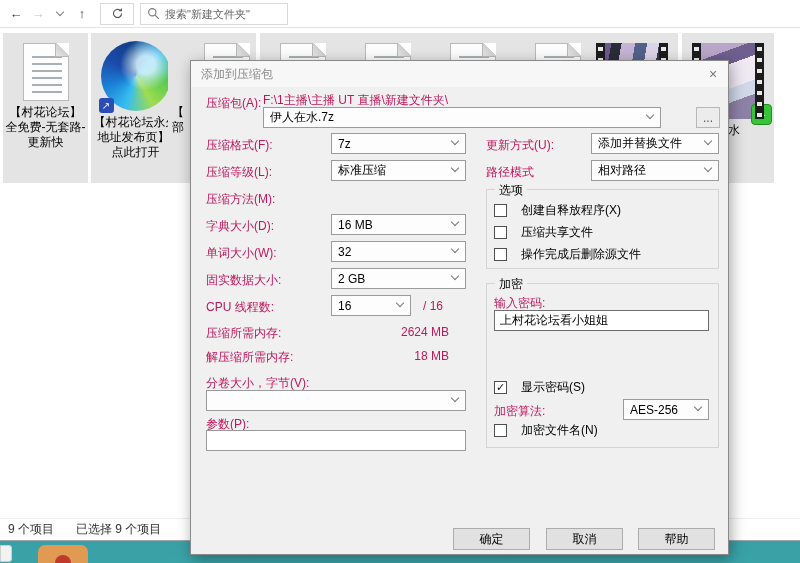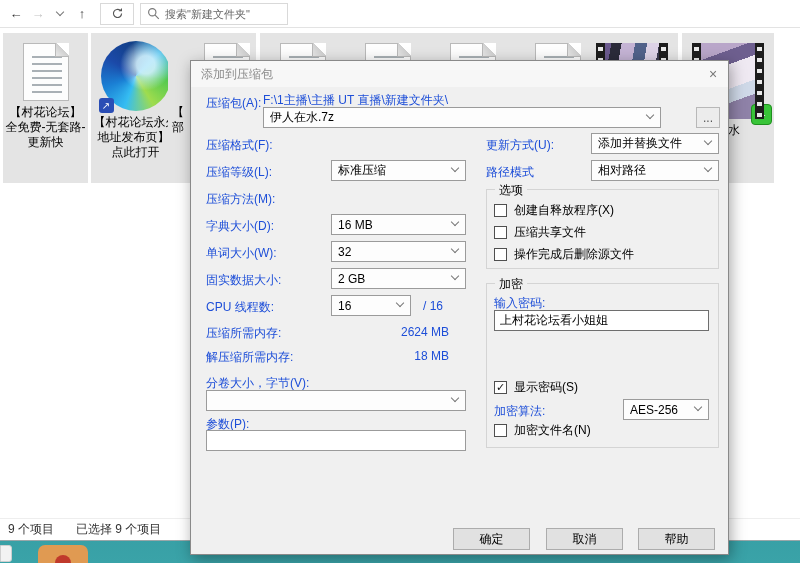--- a/index.html
+++ b/index.html
@@ -59,28 +59,28 @@
   
   .sliver { position:absolute; left:0; top:545px; width:12px; height:17px; background:#f2f2f2; border-radius:0 3px 3px 0; border:1px solid #cfcfcf; }
   .orangeicon { position:absolute; left:38px; top:545px; width:50px; height:34px; background:#e09a52; border-radius:7px; display:flex; align-items:flex-end; justify-content:center; }
   .orangeicon .glyph { width:16px; height:16px; margin-bottom:8px; border-radius:50%; background:conic-gradient(#c0392b 0 55%, #fff 55% 75%, #c0392b 75% 100%); }
 
   
   .dialog { position:absolute; left:190px; top:60px; width:539px; height:495px; background:#f0f0f0; border:1px solid #898989; box-shadow:2px 4px 14px rgba(0,0,0,.35); z-index:10; }
   .titlebar { position:absolute; left:0; top:0; width:100%; height:26px; background:#f7f7f7; display:flex; align-items:center;gap:20px; }
   .title { margin-left:10px; color:#8a8a8a; }
   .closebtn { margin-left:auto; width:30px; height:24px; display:flex; align-items:center; justify-content:center; color:#777; font-size:14px; }
-  .dl { position:absolute; font-size:12px; color:#1d4ed8; white-space:nowrap; }
+  .dl { position:absolute; font-size:12px; color:#be185d; white-space:nowrap; }
   .combo { position:absolute; height:21px; background:#fdfdfd; border:1px solid #9b9b9b; display:flex; align-items:center; padding:0 20px 0 6px; overflow:hidden; white-space:nowrap; }
   .combo .carr { position:absolute; right:7px; top:7px; }
   .tinput { position:absolute; height:21px; background:#fff; border:1px solid #6e6e6e; font-family:inherit; font-size:12px; padding:0 5px; }
   .browse { position:absolute; width:24px; height:21px; background:#ececec; border:1px solid #b8b8b8; color:#555; display:flex; align-items:center; justify-content:center; }
   .group { position:absolute; border:1px solid #d4d4d4; }
   .gtitle { position:absolute; top:-8px; left:8px; background:#f0f0f0; padding:0 4px; }
-  .cbrow { position:absolute; display:flex; align-items:center; gap:7px; }
+  .cbrow { position:absolute; display:flex; align-items:center; gap:14px; }
   .cbbox { width:13px; height:13px; border:1px solid #4f4f4f; background:#fff; display:flex; align-items:center; justify-content:center; font-size:11px; line-height:11px; color:#111; }
   .btn { position:absolute; width:77px; height:22px; background:#e1e1e1; border:1px solid #acacac; display:flex; align-items:center; justify-content:center; }
   .rval { position:absolute; text-align:right; }
 </style>
 </head>
 <body>
 
 <div class="explorer">
   <div class="toolbar">
     <div class="navbtns">
@@ -172,20 +172,24 @@
 
   <span class="dl" style="left:15px;top:34px;">压缩包(A):</span>
   <span class="dl" style="left:72px;top:31px;">F:\1主播\主播 UT 直播\新建文件夹\</span>
   <div class="combo" style="left:72px;top:46px;width:398px;">
     <span>伊人在水.7z</span>
       <span class="carr chev"></span>
   </div>
   <div class="browse" style="left:505px;top:46px;">...</div>
 
   <span class="dl" style="left:15px;top:76px;">压缩格式(F):</span>
+  <div class="combo" style="left:140px;top:72px;width:135px;">
+      <span>7z</span>
+      <span class="carr chev"></span>
+    </div>
 
   <span class="dl" style="left:15px;top:103px;">压缩等级(L):</span>
   <div class="combo" style="left:140px;top:99px;width:135px;">
       <span>标准压缩</span>
       <span class="carr chev"></span>
     </div>
 
   <span class="dl" style="left:15px;top:130px;">压缩方法(M):</span>
 
   <span class="dl" style="left:15px;top:157px;">字典大小(D):</span>

